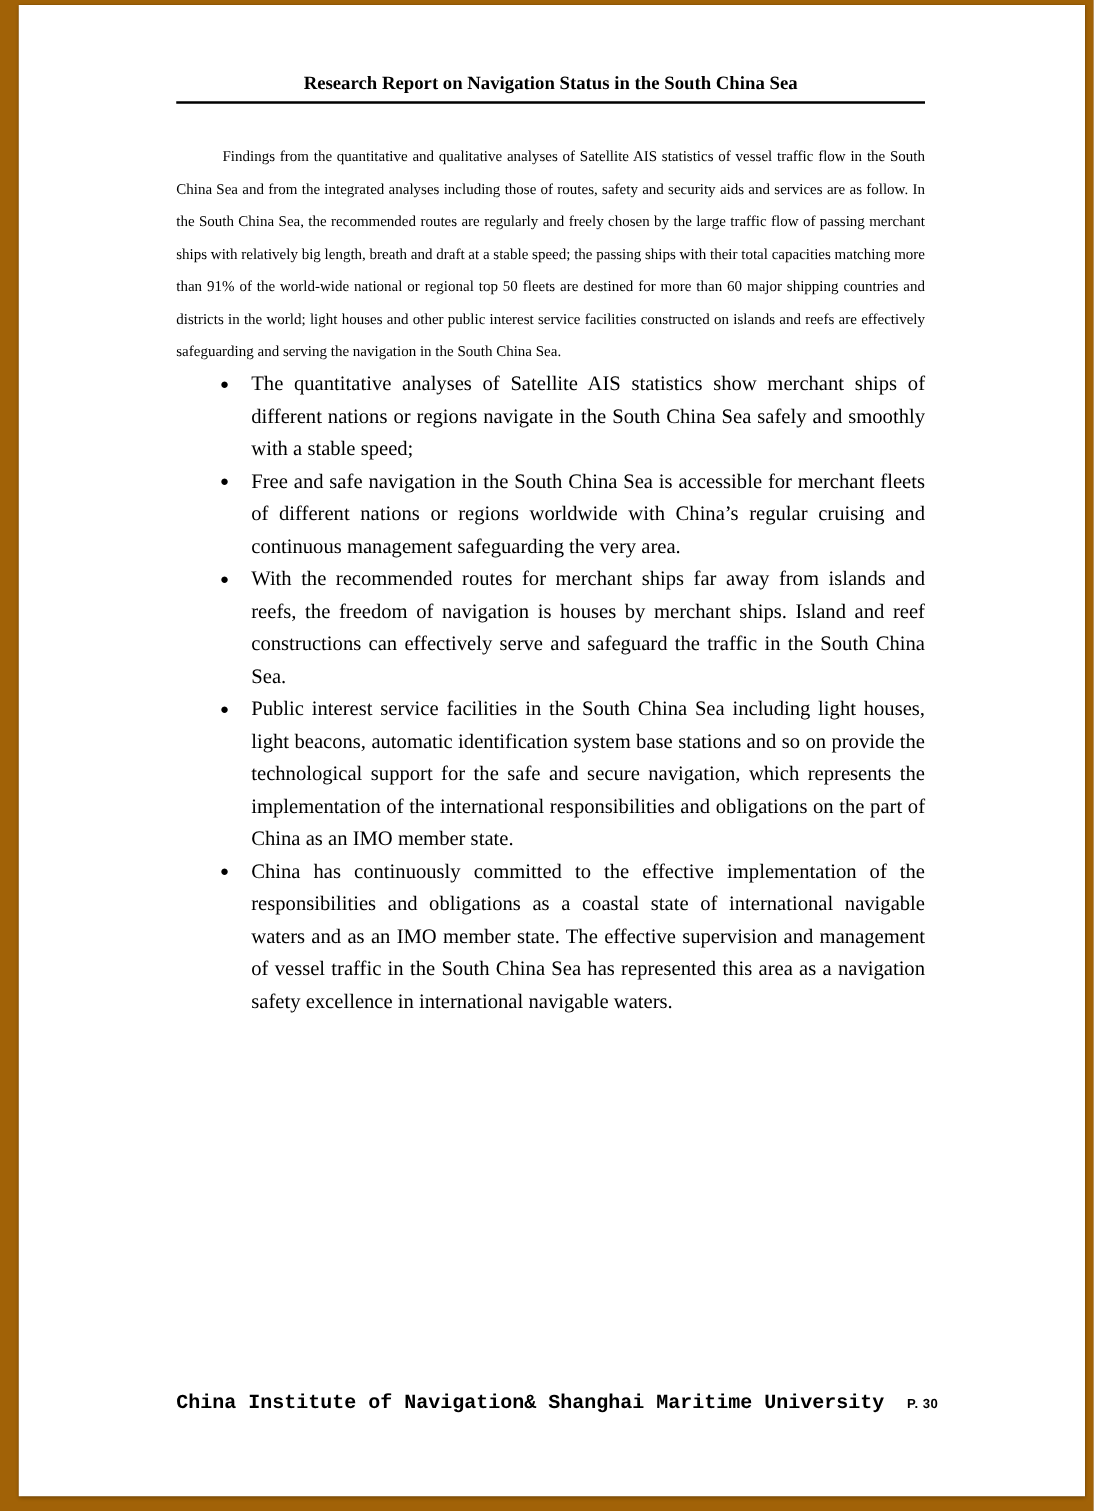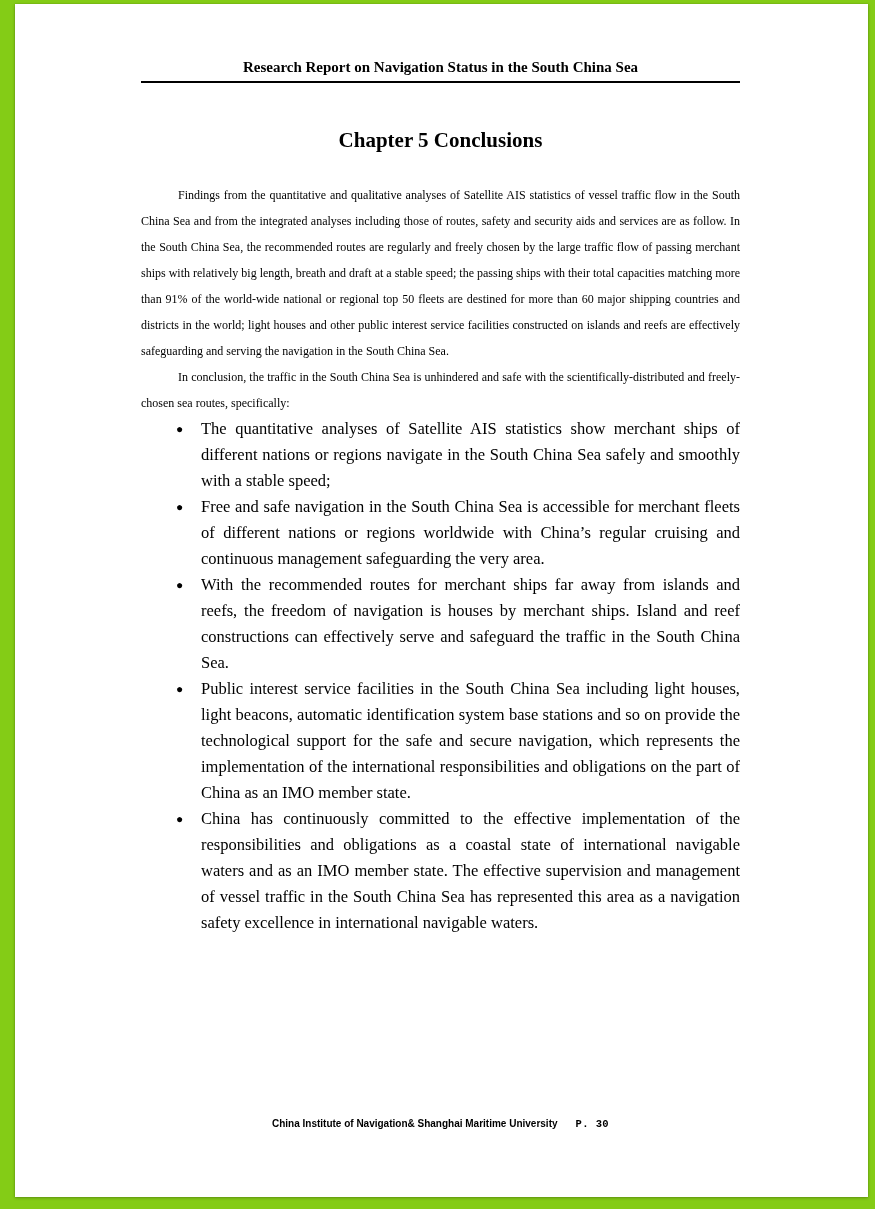--- a/index.html
+++ b/index.html
@@ -9,21 +9,21 @@
     height: 1209px;
     background: #d8d8d8;
     overflow: hidden;
     font-family: "Liberation Serif", serif;
     color: #000;
   }
   .viewport {
     position: relative;
     width: 875px;
     height: 1209px;
-    background: #84cc16;
+    background: #a16207;
   }
   .page {
     position: absolute;
     left: 15px;
     top: 4px;
     width: 853px;
     height: 1193px;
     background: #ffffff;
     box-sizing: border-box;
     padding: 0 128px 0 126px;
@@ -79,46 +79,44 @@
   .page-footer {
     position: absolute;
     left: 126px;
     right: 128px;
     top: 1109px;
     text-align: center;
     white-space: nowrap;
   }
   .footer-org {
     font-weight: bold;
-    font-size: 10px;
-    font-family: Liberation Sans, sans-serif;
+    font-size: 16px;
+    font-family: Liberation Mono, monospace;
   }
   .footer-page {
     font-weight: bold;
     font-size: 10.5px;
-    font-family: Liberation Mono, monospace;
+    font-family: Liberation Sans, sans-serif;
     margin-left: 18px;
     letter-spacing: 0.4px;
   }
 </style>
 </head>
 <body>
 
 <div class="viewport">
   <div class="page">
 
     <div class="running-header">
       <div class="running-header-text">Research Report on Navigation Status in the South China Sea</div>
     </div>
 
-    <h1 class="chapter-title">Chapter 5 Conclusions</h1>
 
     <p class="body-para">Findings from the quantitative and qualitative analyses of Satellite AIS statistics of vessel traffic flow in the South China Sea and from the integrated analyses including those of routes, safety and security aids and services are as follow. In the South China Sea, the recommended routes are regularly and freely chosen by the large traffic flow of passing merchant ships with relatively big length, breath and draft at a stable speed; the passing ships with their total capacities matching more than 91% of the world-wide national or regional top 50 fleets are destined for more than 60 major shipping countries and districts in the world; light houses and other public interest service facilities constructed on islands and reefs are effectively safeguarding and serving the navigation in the South China Sea.</p>
 
-    <p class="body-para second">In conclusion, the traffic in the South China Sea is unhindered and safe with the scientifically-distributed and freely-chosen sea routes, specifically:</p>
 
     <ul class="bullet-list">
       <li>
         <span class="marker">●</span>
         <span class="li-text">The quantitative analyses of Satellite AIS statistics show merchant ships of different nations or regions navigate in the South China Sea safely and smoothly with a stable speed;</span>
       </li>
       <li>
         <span class="marker">●</span>
         <span class="li-text">Free and safe navigation in the South China Sea is accessible for merchant fleets of different nations or regions worldwide with China’s regular cruising and continuous management safeguarding the very area.</span>
       </li>

